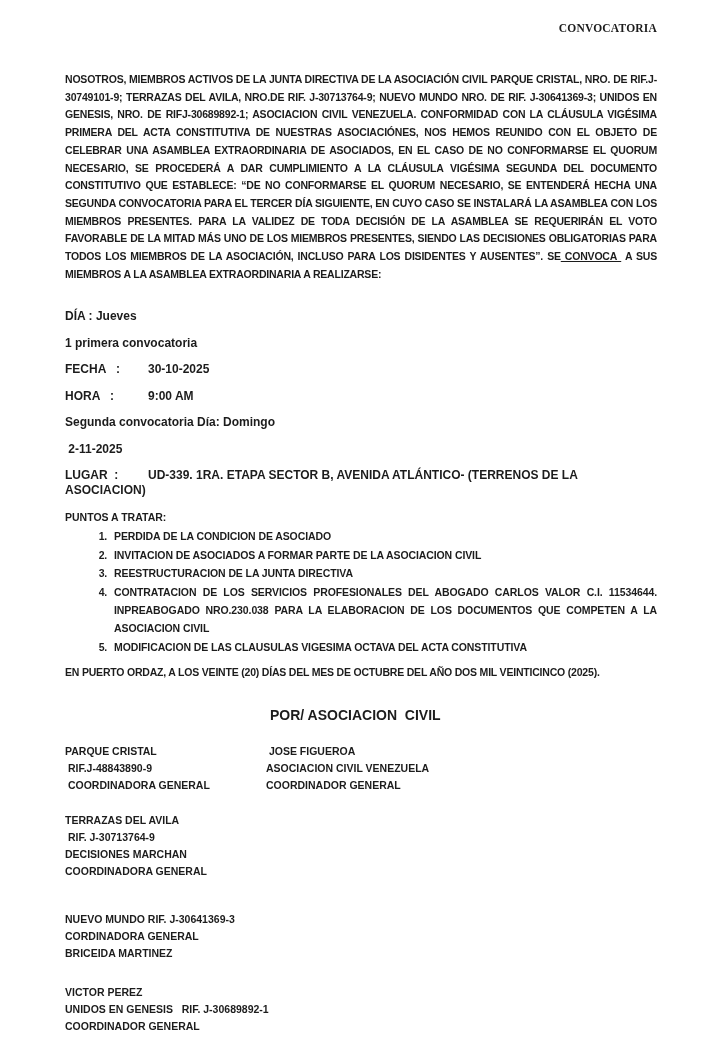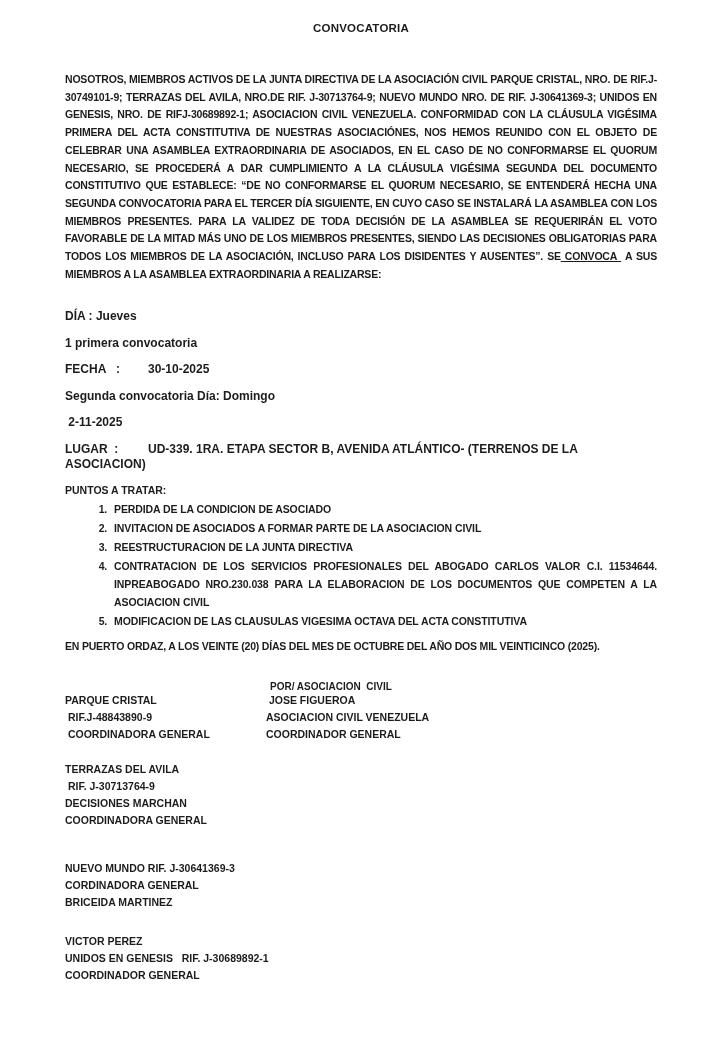--- a/index.html
+++ b/index.html
@@ -13,24 +13,25 @@
     -webkit-font-smoothing: antialiased;
   }
   .page {
     box-sizing: border-box;
     width: 720px;
     min-height: 1061px;
     padding: 22px 63px 30px 65px;
     background: #ffffff;
   }
   .doc-title {
-    text-align: center;
+    text-align: right;
     font-size: 11.5px;
     letter-spacing: 0.2px;
     margin: 0 0 37px 0;
+    font-family: Liberation Serif, serif;
   }
   .intro {
     font-size: 10.5px;
     line-height: 17.7px;
     letter-spacing: -0.2px;
     text-align: justify;
     margin: 0 0 26px 0;
   }
   .underline { text-decoration: underline; }
   .details { margin: 0 0 2px 0; }
@@ -62,28 +63,29 @@
     text-align: justify;
     letter-spacing: -0.1px;
   }
   .closing {
     font-size: 10.5px;
     line-height: 15px;
     letter-spacing: -0.2px;
     margin: 9px 0 0 0;
   }
   .sig-heading {
-    font-size: 10px;
+    font-size: 14px;
     margin: 27px 0 0 0;
     padding-left: 205px;
     white-space: pre-wrap;
   }
   .sig-row {
     display: grid;
     grid-template-columns: 201px 1fr;
+    margin-top: 20px;
   }
   .sig-block { font-size: 10.5px; line-height: 17px; }
   .sig-line { white-space: pre-wrap; }
   .mt-18 { margin-top: 18px; }
   .mt-31 { margin-top: 31px; }
   .mt-22 { margin-top: 22px; }
 </style>
 </head>
 <body>
 
@@ -95,20 +97,23 @@
 
   <div class="details">
     <div class="detail-row">
       <span class="detail-label">DÍA : Jueves</span><span class="detail-value"></span>
     </div>
     <div class="detail-row">
       <span class="detail-label">1 primera convocatoria</span><span class="detail-value"></span>
     </div>
     <div class="detail-row">
       <span class="detail-label">FECHA   :</span><span class="detail-value">30-10-2025</span>
+    </div>
+    <div class="detail-row">
+      <span class="detail-label">HORA   :</span><span class="detail-value">9:00 AM</span>
     </div>
     <div class="detail-row">
       <span class="detail-label">Segunda convocatoria Día: Domingo</span><span class="detail-value"></span>
     </div>
     <div class="detail-row">
       <span class="detail-label"> 2-11-2025</span><span class="detail-value"></span>
     </div>
     <div class="detail-row">
       <span class="detail-label">LUGAR  :</span><span class="detail-value">UD-339. 1RA. ETAPA SECTOR B, AVENIDA ATLÁNTICO- (TERRENOS DE LA ASOCIACION)</span>
     </div>

